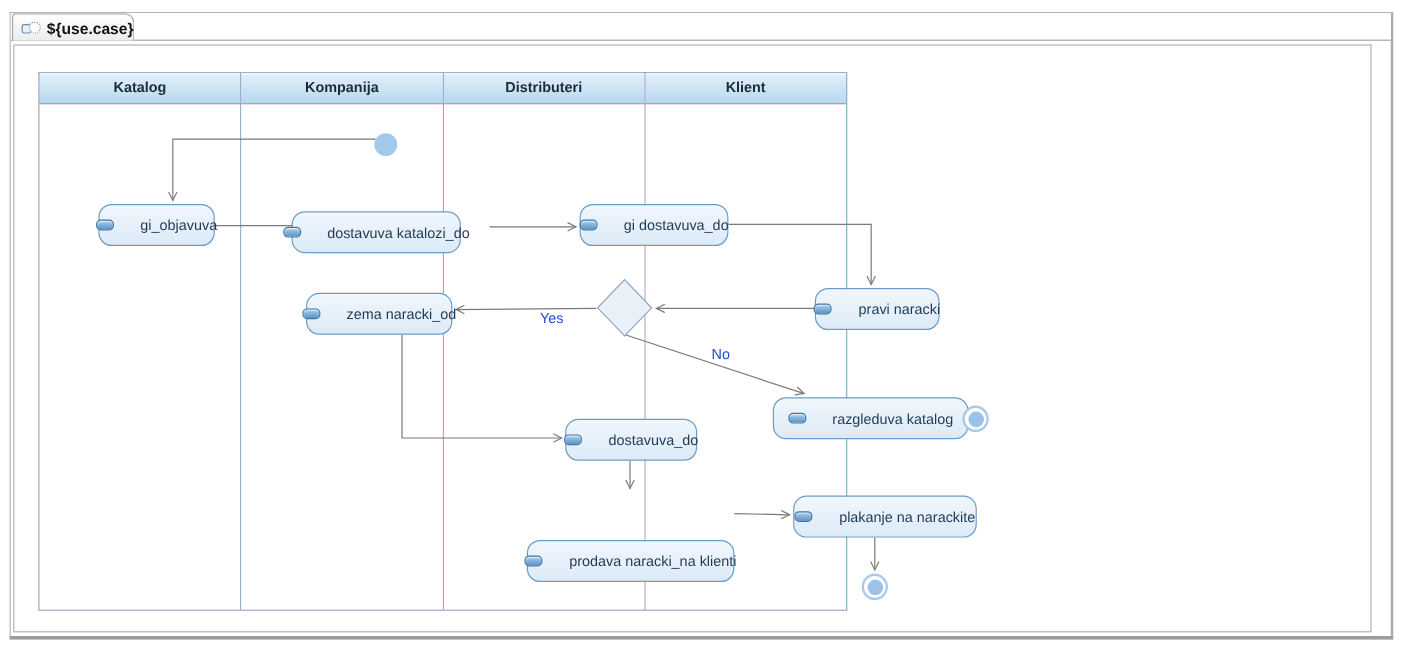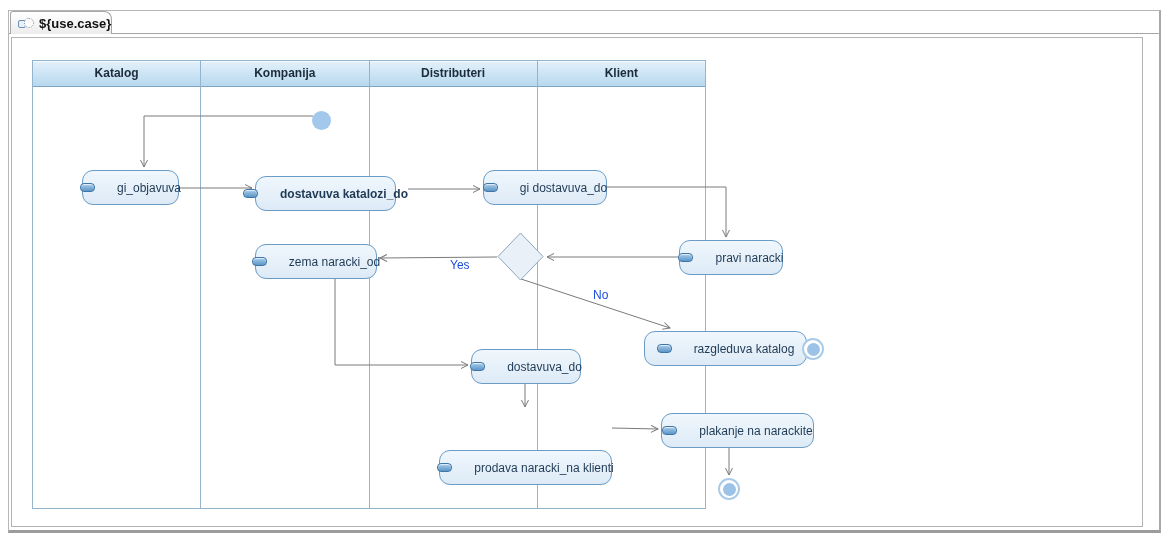--- a/index.html
+++ b/index.html
@@ -141,21 +141,21 @@
   <path d="M729,448 L729,475" fill="none" stroke="#7a7a7a" stroke-width="1" marker-end="url(#arrow)"></path>
 </svg>
 
 <div class="start-node"></div>
 
 <div class="node" style="left:82px;top:170px;width:97px;">
   <span class="pill"></span>
   <span>gi_objavuva</span>
 </div>
 
-<div class="node" style="left:255px;top:176px;width:141px;font-weight:bold;">
+<div class="node" style="left:243px;top:176px;width:141px;">
   <span class="pill"></span>
   <span>dostavuva katalozi_do</span>
 </div>
 
 <div class="node" style="left:483px;top:170px;width:124px;">
   <span class="pill"></span>
   <span>gi dostavuva_do</span>
 </div>
 
 <div class="node" style="left:679px;top:240px;width:104px;">

